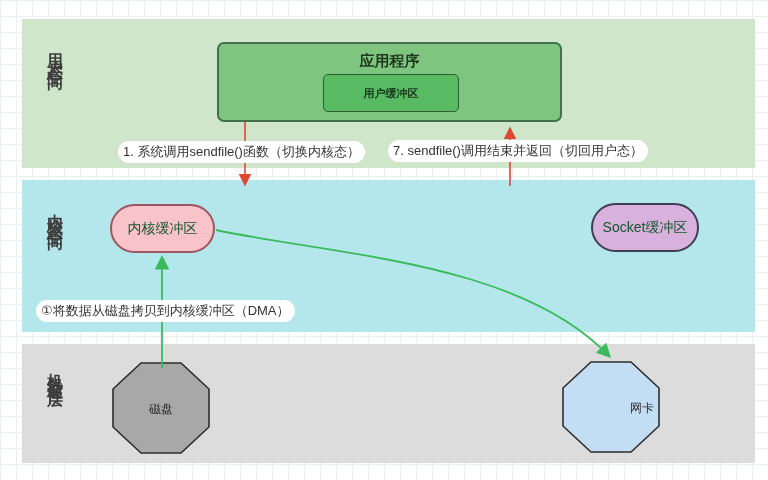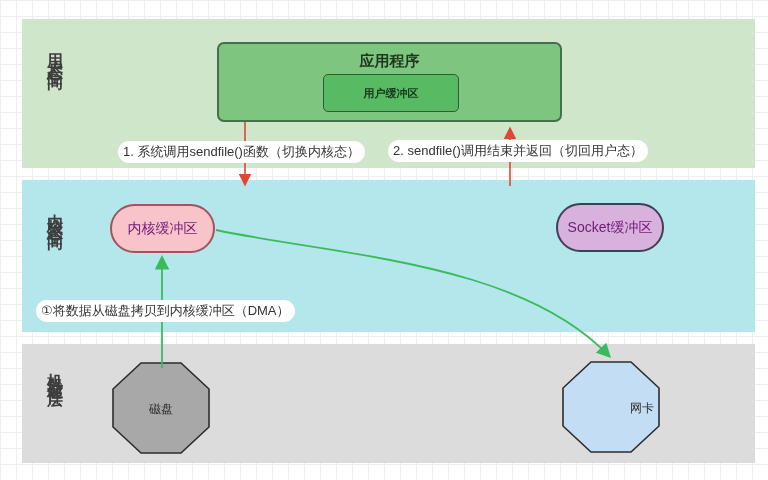--- a/index.html
+++ b/index.html
@@ -40,25 +40,25 @@
   .user-buffer {
     position:absolute; left:104px; top:30px; width:136px; height:38px;
     background:#58ba63; border:1.5px solid #2c5e33; border-radius:5px;
     display:flex; align-items:center; justify-content:center;
     font-size:11px; font-weight:bold; color:#173a1c;
   }
 
   
   .pill {
     position:absolute; display:flex; align-items:center; justify-content:center;
-    border-radius:25px; font-size:14px; color:#701a75;
+    border-radius:25px; font-size:14px; color:#14532d;
   }
   .kernel-buffer { left:110px; top:204px; width:105px; height:49px;
     background:#f9c3ca; border:2px solid #9e5560; }
-  .socket-buffer { left:556px; top:203px; width:108px; height:49px;
+  .socket-buffer { left:591px; top:203px; width:108px; height:49px;
     background:#d9b1dd; border:2px solid #3f3f55; }
 
   
   .oct-label { position:absolute; font-size:12px; color:#2b2b2b; transform:translate(-50%,-50%); }
   .oct-label.disk { left:161px; top:409px; }
   .oct-label.nic  { left:642px; top:408px; }
 
   
   .step-label {
     position:absolute; background:#ffffff; color:#333;
@@ -119,16 +119,16 @@
     <span>内核缓冲区</span>
   </div>
   <div class="pill socket-buffer">
     <span>Socket缓冲区</span>
   </div>
 
   <div class="oct-label disk">磁盘</div>
   <div class="oct-label nic">网卡</div>
 
   <div class="step-label lbl-step1">1. 系统调用sendfile()函数（切换内核态）</div>
-  <div class="step-label lbl-step2">2. sendfile()调用结束并返回（切回用户态）</div>
+  <div class="step-label lbl-step2">7. sendfile()调用结束并返回（切回用户态）</div>
   <div class="step-label lbl-dma1">①将数据从磁盘拷贝到内核缓冲区（DMA）</div>
 
 </div>
 
 </body></html>

